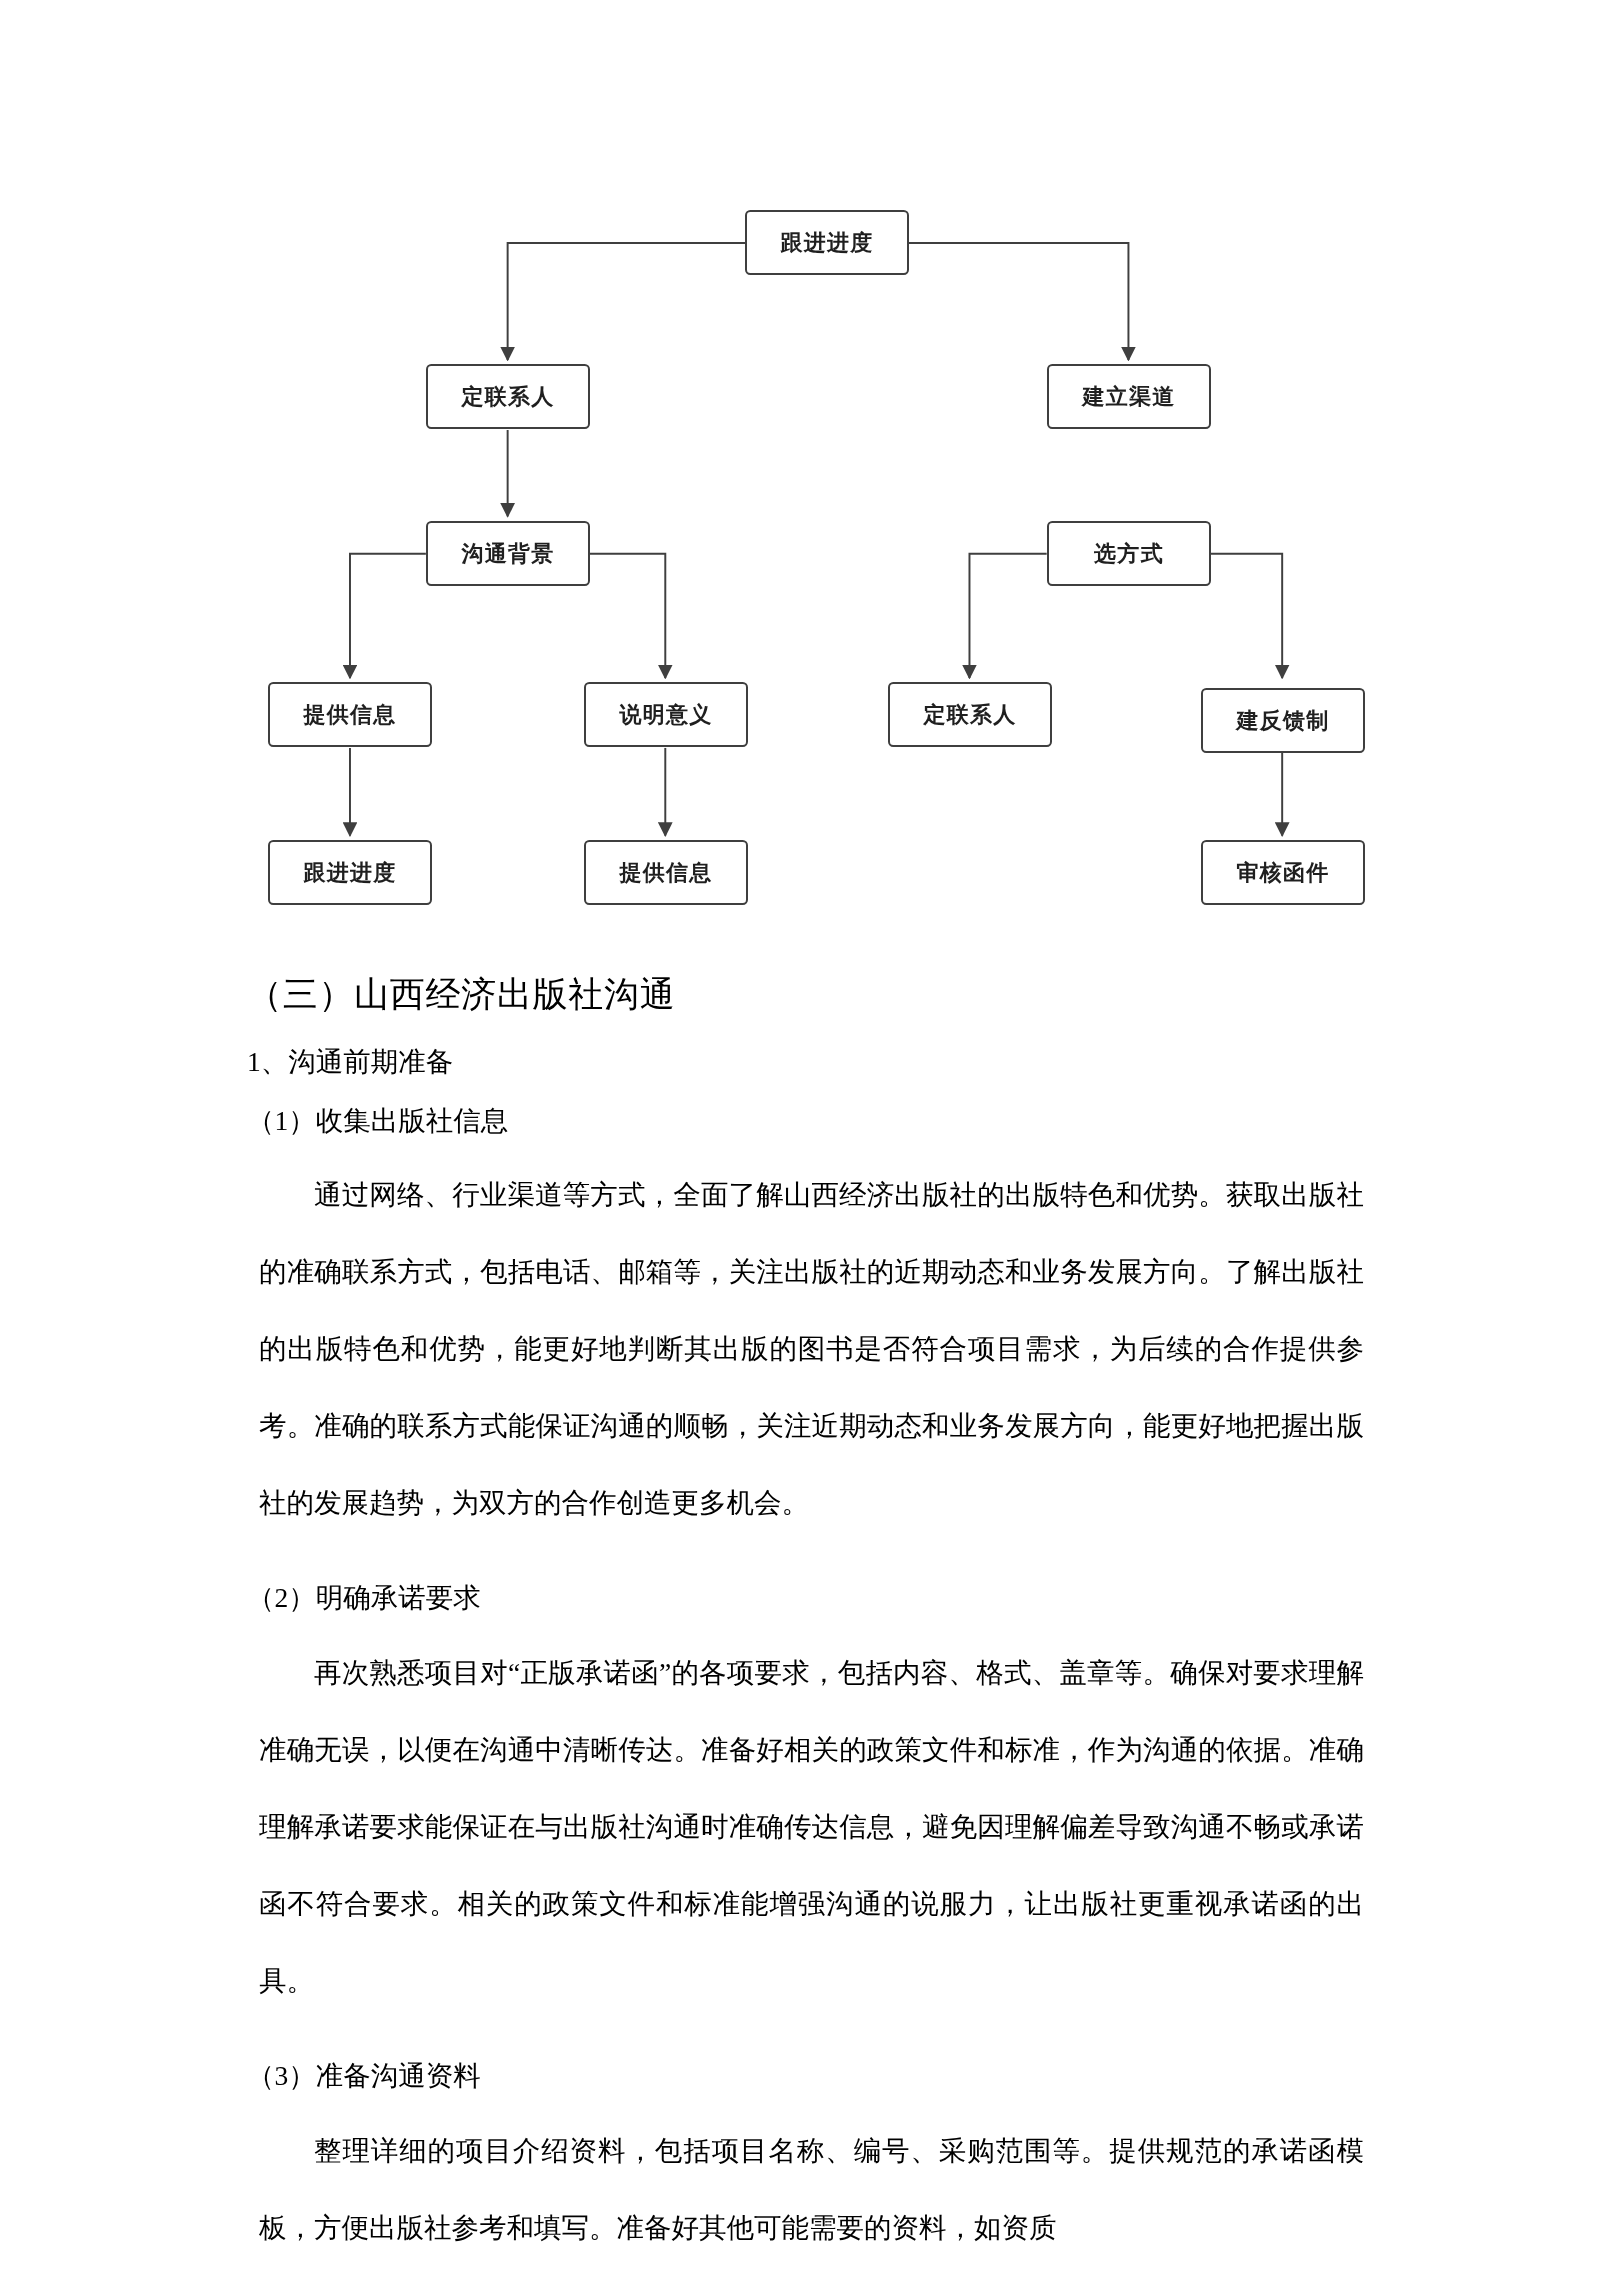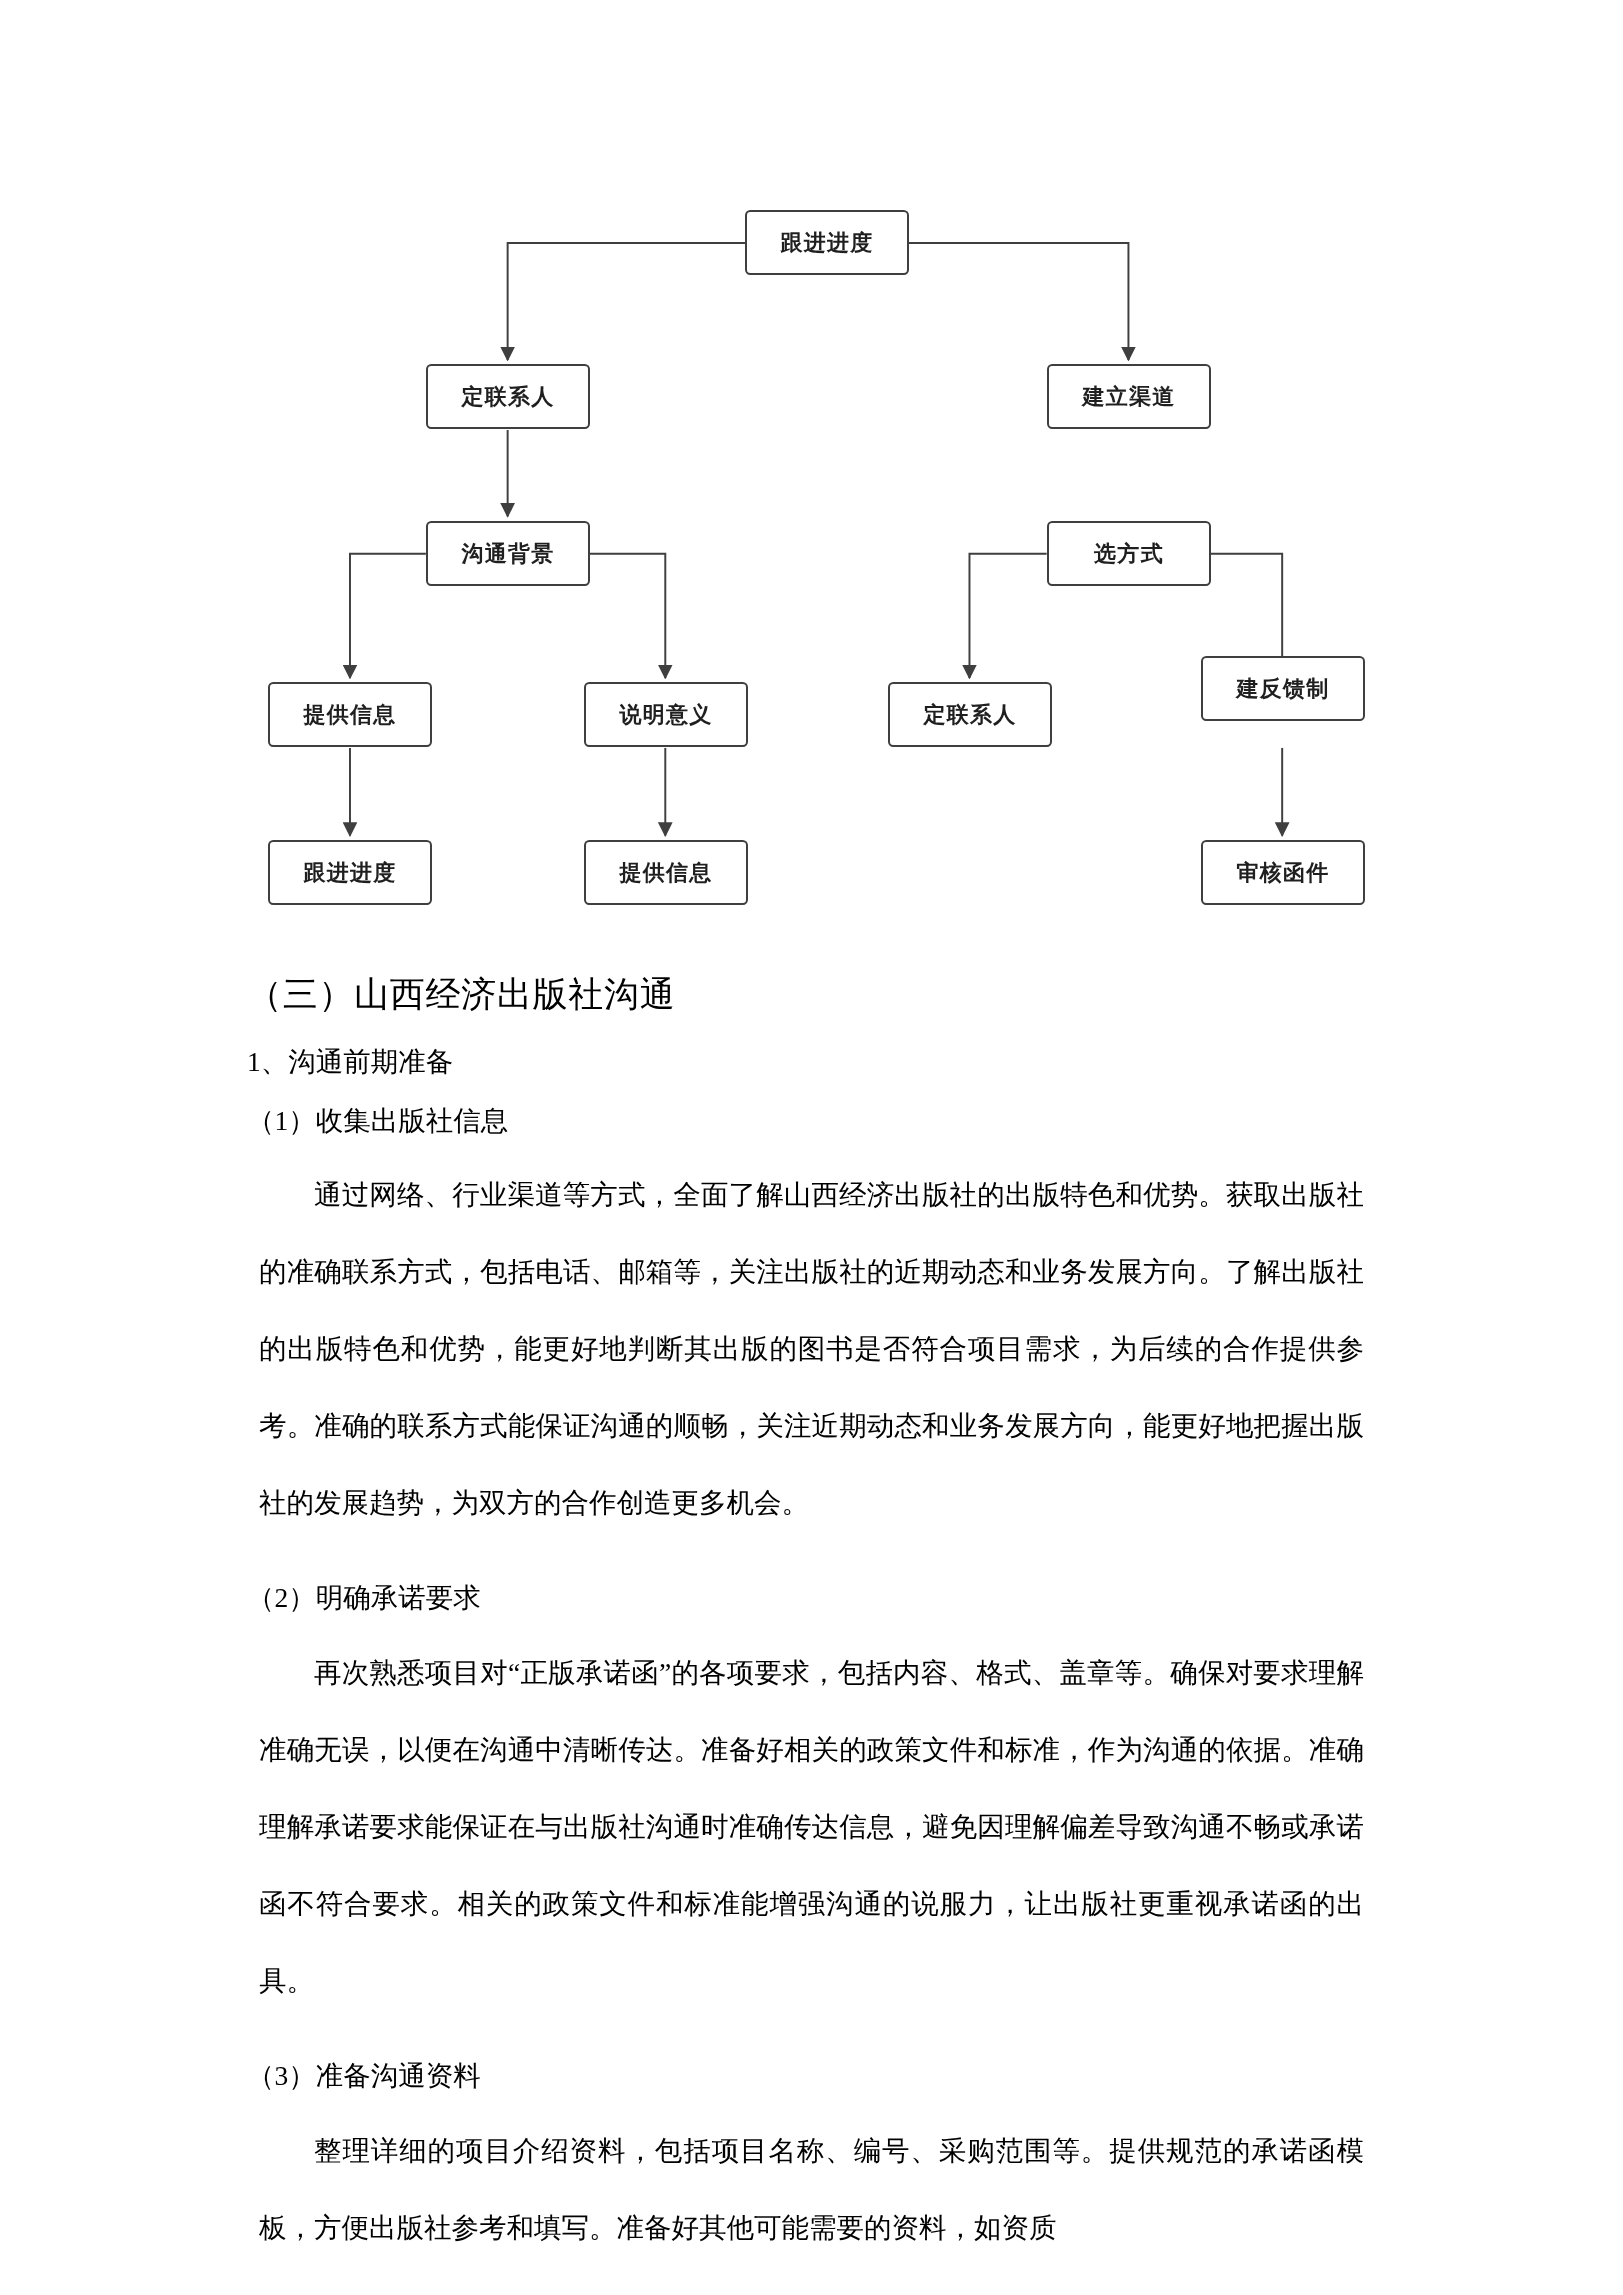--- a/index.html
+++ b/index.html
@@ -130,21 +130,21 @@
     </div>
     <div class="fc-node" style="left:268px; top:682px;">
       <span>提供信息</span>
     </div>
     <div class="fc-node" style="left:584px; top:682px;">
       <span>说明意义</span>
     </div>
     <div class="fc-node" style="left:888px; top:682px;">
       <span>定联系人</span>
     </div>
-    <div class="fc-node" style="left:1201px; top:656px;">
+    <div class="fc-node" style="left:1201px; top:688px;">
       <span>建反馈制</span>
     </div>
     <div class="fc-node" style="left:268px; top:840px;">
       <span>跟进进度</span>
     </div>
     <div class="fc-node" style="left:584px; top:840px;">
       <span>提供信息</span>
     </div>
     <div class="fc-node" style="left:1201px; top:840px;">
       <span>审核函件</span>

